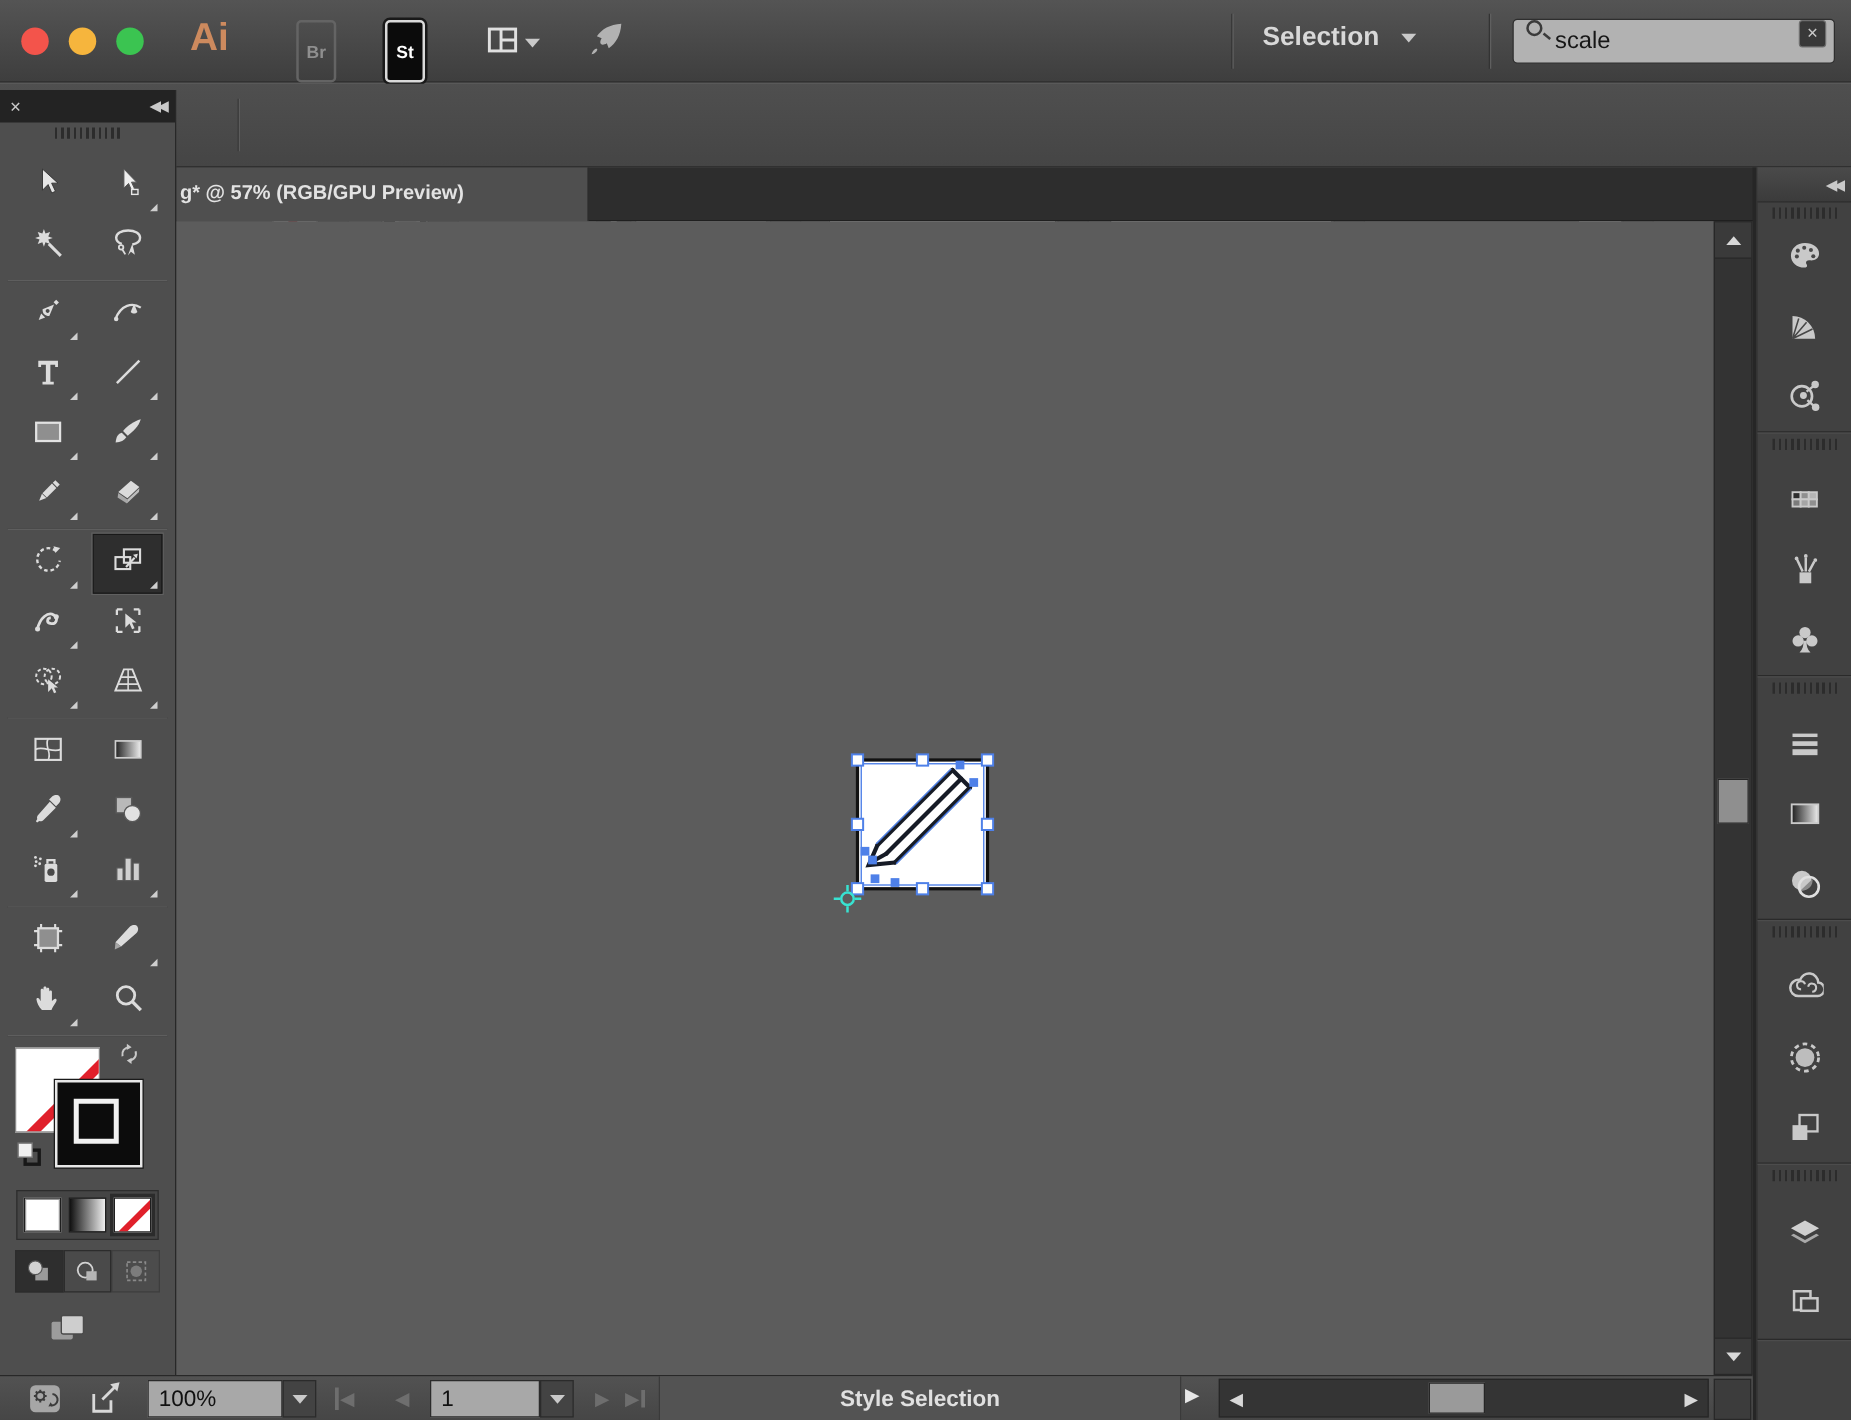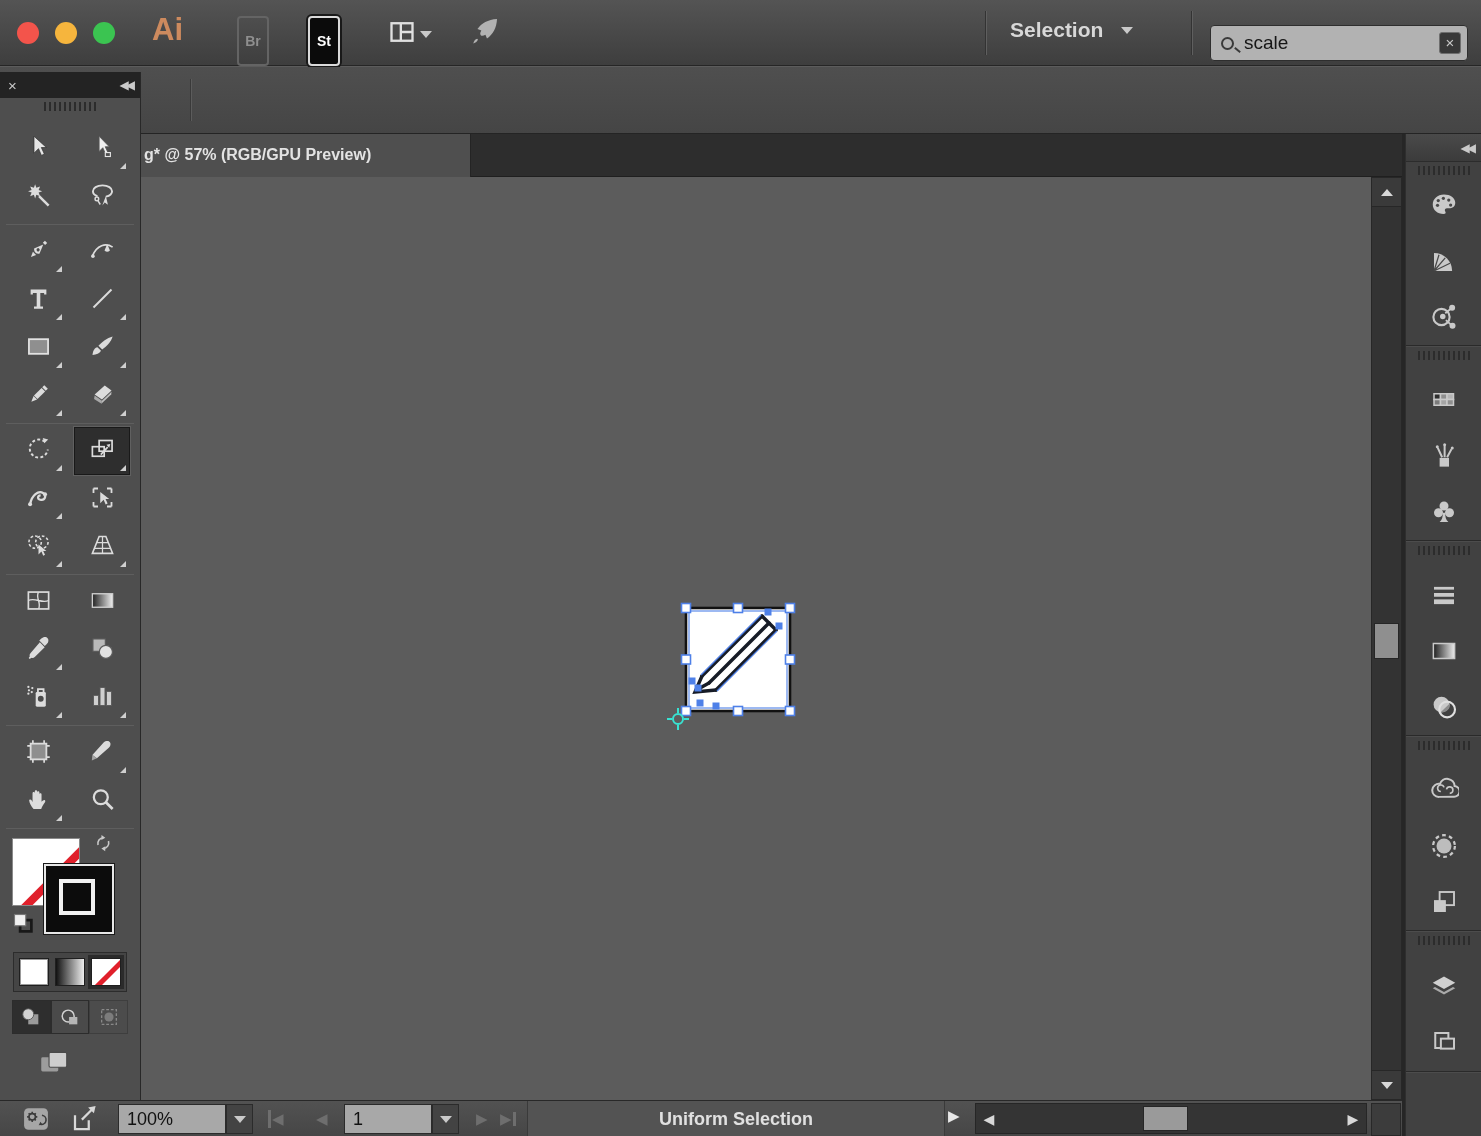--- a/index.html
+++ b/index.html
@@ -11,21 +11,21 @@
   .light{position:absolute;top:22px;width:22px;height:22px;border-radius:50%;}
   .ai-logo{position:absolute;left:152px;top:12px;font-size:31px;font-weight:bold;color:#cd8a5e;}
   .sq-btn{position:absolute;top:16px;width:32px;height:50px;border-radius:4px;display:flex;align-items:center;justify-content:center;font-size:14px;font-weight:bold;}
   .br{left:237px;border:2px solid #646464;color:#8f8f8f;}
   .st{left:308px;border:2px solid #dadada;background:#0b0b0b;color:#fff;box-shadow:0 0 0 2px #191919;}
   .icon-btn{position:absolute;display:flex;align-items:center;justify-content:center;}
   .tri-down{width:0;height:0;border-left:6px solid transparent;border-right:6px solid transparent;border-top:7px solid #c9c9c9;}
   .tri-up{width:0;height:0;border-left:6px solid transparent;border-right:6px solid transparent;border-bottom:7px solid #c9c9c9;}
   .vsep{position:absolute;top:11px;width:1px;height:44px;background:#5f5f5f;box-shadow:-1px 0 0 #333;}
   .workspace{position:absolute;left:1010px;top:18px;display:flex;align-items:center;gap:18px;color:#d8d8d8;font-size:21px;font-weight:bold;}
-  .search{position:absolute;left:1210px;top:15px;width:258px;height:36px;background:#b2b2b2;border:1px solid #2e2e2e;border-radius:4px;display:flex;align-items:center;padding:0 6px;margin-top:10px;}
+  .search{position:absolute;left:1210px;top:15px;width:258px;height:36px;background:#b2b2b2;border:1px solid #2e2e2e;border-radius:4px;display:flex;padding:0 6px;}
   .mag{width:13px;height:13px;border:2px solid #3a3a3a;border-radius:50%;position:relative;margin:0 8px 0 4px;flex:none;}
   .mag::after{content:"";position:absolute;left:11px;top:10px;width:7px;height:2px;background:#3a3a3a;transform:rotate(40deg);}
   .search input{flex:1;border:none;background:transparent;outline:none;font-size:19px;color:#161616;min-width:0;}
   .clear-btn{width:22px;height:22px;background:#383838;border:1px solid #6e6e6e;border-radius:3px;color:#c9c9c9;font-size:15px;line-height:20px;text-align:center;flex:none;}
 
   
   .controlbar{position:absolute;left:0;top:67px;width:1481px;height:67px;background:linear-gradient(#4f4f4f,#454545);border-bottom:1px solid #242424;}
   .cb-sep{position:absolute;left:190px;top:12px;width:1px;height:42px;background:#3a3a3a;box-shadow:1px 0 0 #5c5c5c;}
   .swatch-none{width:36px;height:36px;background:#fff;border:1px solid #8a8a8a;position:relative;overflow:hidden;}
   .swatch-none::after{content:"";position:absolute;left:-8px;top:15px;width:64px;height:5px;background:#e0202b;transform:rotate(-45deg);}
@@ -746,21 +746,21 @@
         <span class="tri-down"></span>
       </div>
     <div class="sb-item" style="left:468px;">
         <span class="nav-arrow">▶</span>
       </div>
     <div class="sb-item" style="left:500px;color:#6e6e6e;">
         <span style="font-size:15px;">▶</span>
         <span style="border-left:3px solid #6e6e6e;margin-left:1px;height:14px;"></span>
       </div>
     <div class="toggle-strip">
-      <span>Uniform Selection</span>
+      <span>Style Selection</span>
     </div>
     <div class="play-btn">▶</div>
     <div class="hscroll">
       <div class="hs-btn" style="left:0;">◀</div>
       <div class="hs-thumb"></div>
       <div class="hs-btn" style="right:0;">▶</div>
     </div>
     <div class="sb-corner"></div>
   </div>
 

